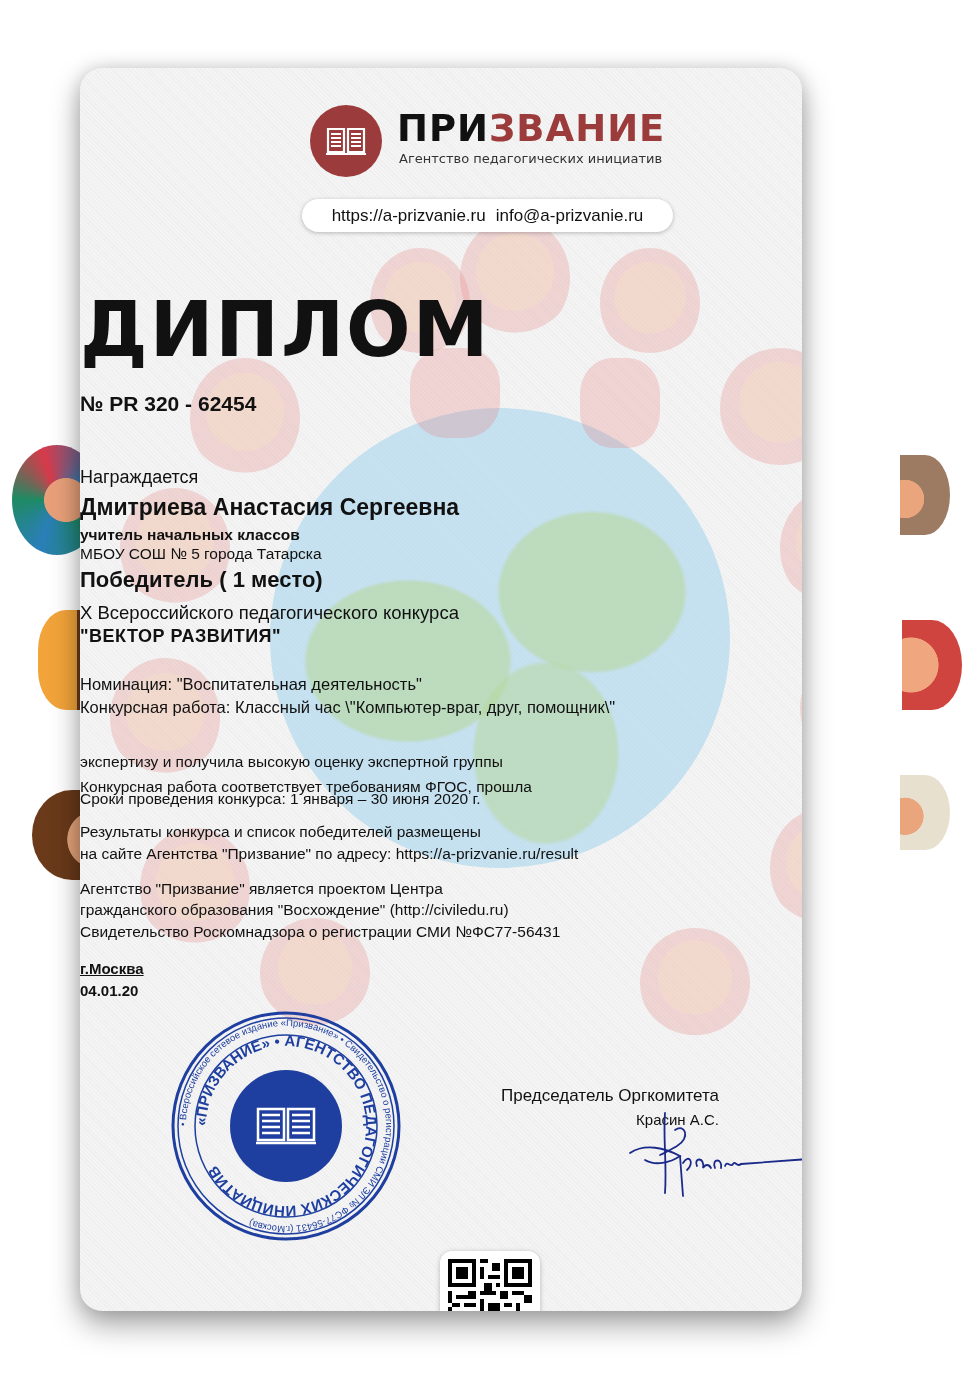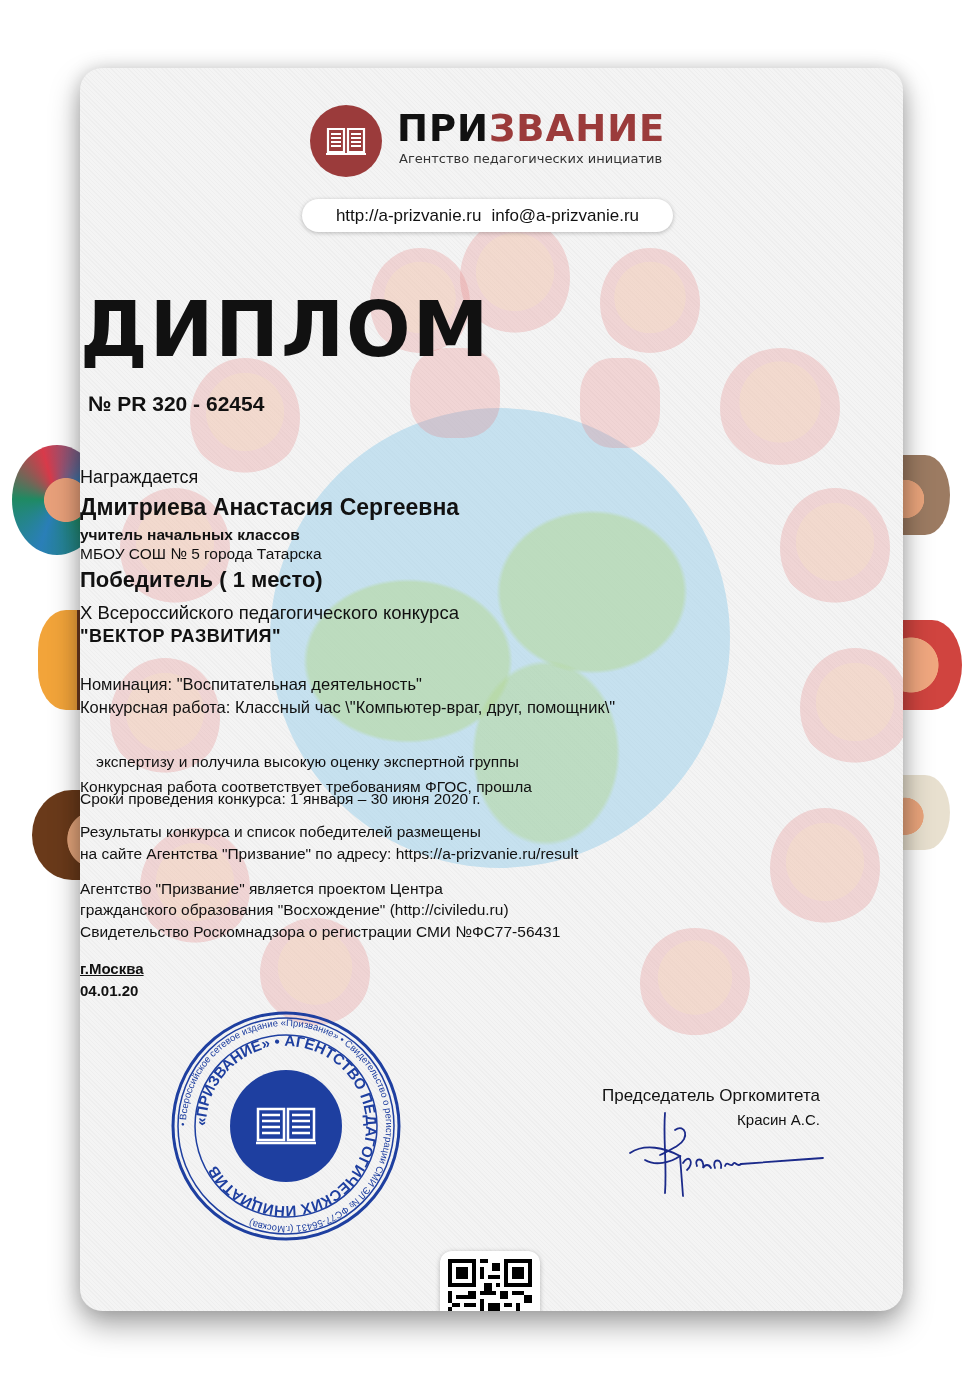--- a/index.html
+++ b/index.html
@@ -25,21 +25,21 @@
     background:radial-gradient(circle at 10% 55%, #eaa57c 0 30%, #9c7b62 31%);
   }
   .peek-r2 { left:902px; top:620px; width:60px; height:90px; border-radius:0 50% 50% 0;
     background:radial-gradient(circle at 15% 50%, #f0a77f 0 40%, #d0443f 41%);
   }
   .peek-r3 { left:900px; top:775px; width:50px; height:75px; border-radius:0 50% 50% 0;
     background:radial-gradient(circle at 10% 55%, #eaa57c 0 30%, #e8e0cf 31%);
   }
 
   .card {
-    position:absolute; left:80px; top:68px; width:823px; height:1243px;
+    position:absolute; left:80px; top:68px; width:722px; height:1243px;
     border-radius:22px;
     background:
       repeating-linear-gradient(45deg, rgba(0,0,0,0.025) 0 1px, transparent 1px 3px),
       #f4f4f4;
     box-shadow: 0 14px 30px rgba(0,0,0,0.35), 0 0 18px rgba(0,0,0,0.15);
     overflow:hidden;
   }
   
   .globe {
     position:absolute; left:190px; top:340px; width:460px; height:460px; border-radius:50%;
@@ -76,32 +76,32 @@
     position:absolute; left:222px; top:131px; width:371px; height:33px;
     background:#fff; border-radius:17px;
     box-shadow:0 1px 4px rgba(0,0,0,0.25);
     display:flex; align-items:center; justify-content:center; gap:10px;
     font-size:17px; color:#111;
   }
 
   .center { position:absolute; left:0; width:100%; text-align:left; white-space:nowrap; }
   .title { top:222px; font-size:76px; font-weight:bold; letter-spacing:2px; line-height:80px;
     font-family:"DejaVu Sans", sans-serif; }
-  .number { top:324px; font-size:21px; font-weight:bold;padding-left:8px; }
+  .number { top:324px; font-size:21px; font-weight:bold; }
   .t-award { top:399px; font-size:18px; }
   .t-name { top:426px; font-size:23px; font-weight:bold; }
   .t-pos { top:458px; font-size:15.5px;font-weight:bold; }
   .t-org { top:477px; font-size:15.5px; }
   .t-winner { top:499px; font-size:22px; font-weight:bold; }
   .t-contest { top:534px; font-size:18.5px; }
   .t-contest-name { top:558px; font-size:18px; font-weight:bold; letter-spacing:0.5px; }
   .t-nom { top:607px; font-size:16.5px; }
   .t-work { top:630px; font-size:16.5px; }
   .t-ok1 { top:664px; font-size:15.5px;margin-top:46px; }
-  .t-ok2 { top:685px; font-size:15.5px;padding-left:16px; }
+  .t-ok2 { top:685px; font-size:15.5px; }
   .t-dates { top:722px; font-size:15.5px; }
   .t-res1 { top:755px; font-size:15.5px; }
   .t-res2 { top:777px; font-size:15.5px; }
   .t-ag1 { top:812px; font-size:15.5px; }
   .t-ag2 { top:833px; font-size:15.5px; }
   .t-ag3 { top:855px; font-size:15.5px; }
   .t-city { top:892px; font-size:15px; font-weight:bold;text-decoration:underline; }
   .t-date { top:914px; font-size:15px; font-weight:bold; }
 
   .sig-role { position:absolute; right:83px; top:1018px; font-size:17px; text-align:right; white-space:nowrap; }
@@ -158,21 +158,21 @@
           </g>
         </svg>
       </div>
       <div class="logo-title">
         <span class="a">ПРИ</span><span class="b">ЗВАНИЕ</span>
       </div>
       <div class="logo-sub">Агентство педагогических инициатив</div>
     </div>
 
     <div class="pill">
-      <span>http://a-prizvanie.ru</span>
+      <span>https://a-prizvanie.ru</span>
       <span>info@a-prizvanie.ru</span>
     </div>
 
     <div class="center title">ДИПЛОМ</div>
     <div class="center number">№ PR 320 - 62454</div>
     <div class="center t-name">Дмитриева Анастасия Сергеевна</div>
     <div class="center t-award">Награждается</div>
     <div class="center t-pos">учитель начальных классов</div>
     <div class="center t-org">МБОУ СОШ № 5 города Татарска</div>
     <div class="center t-winner">Победитель ( 1 место)</div>

